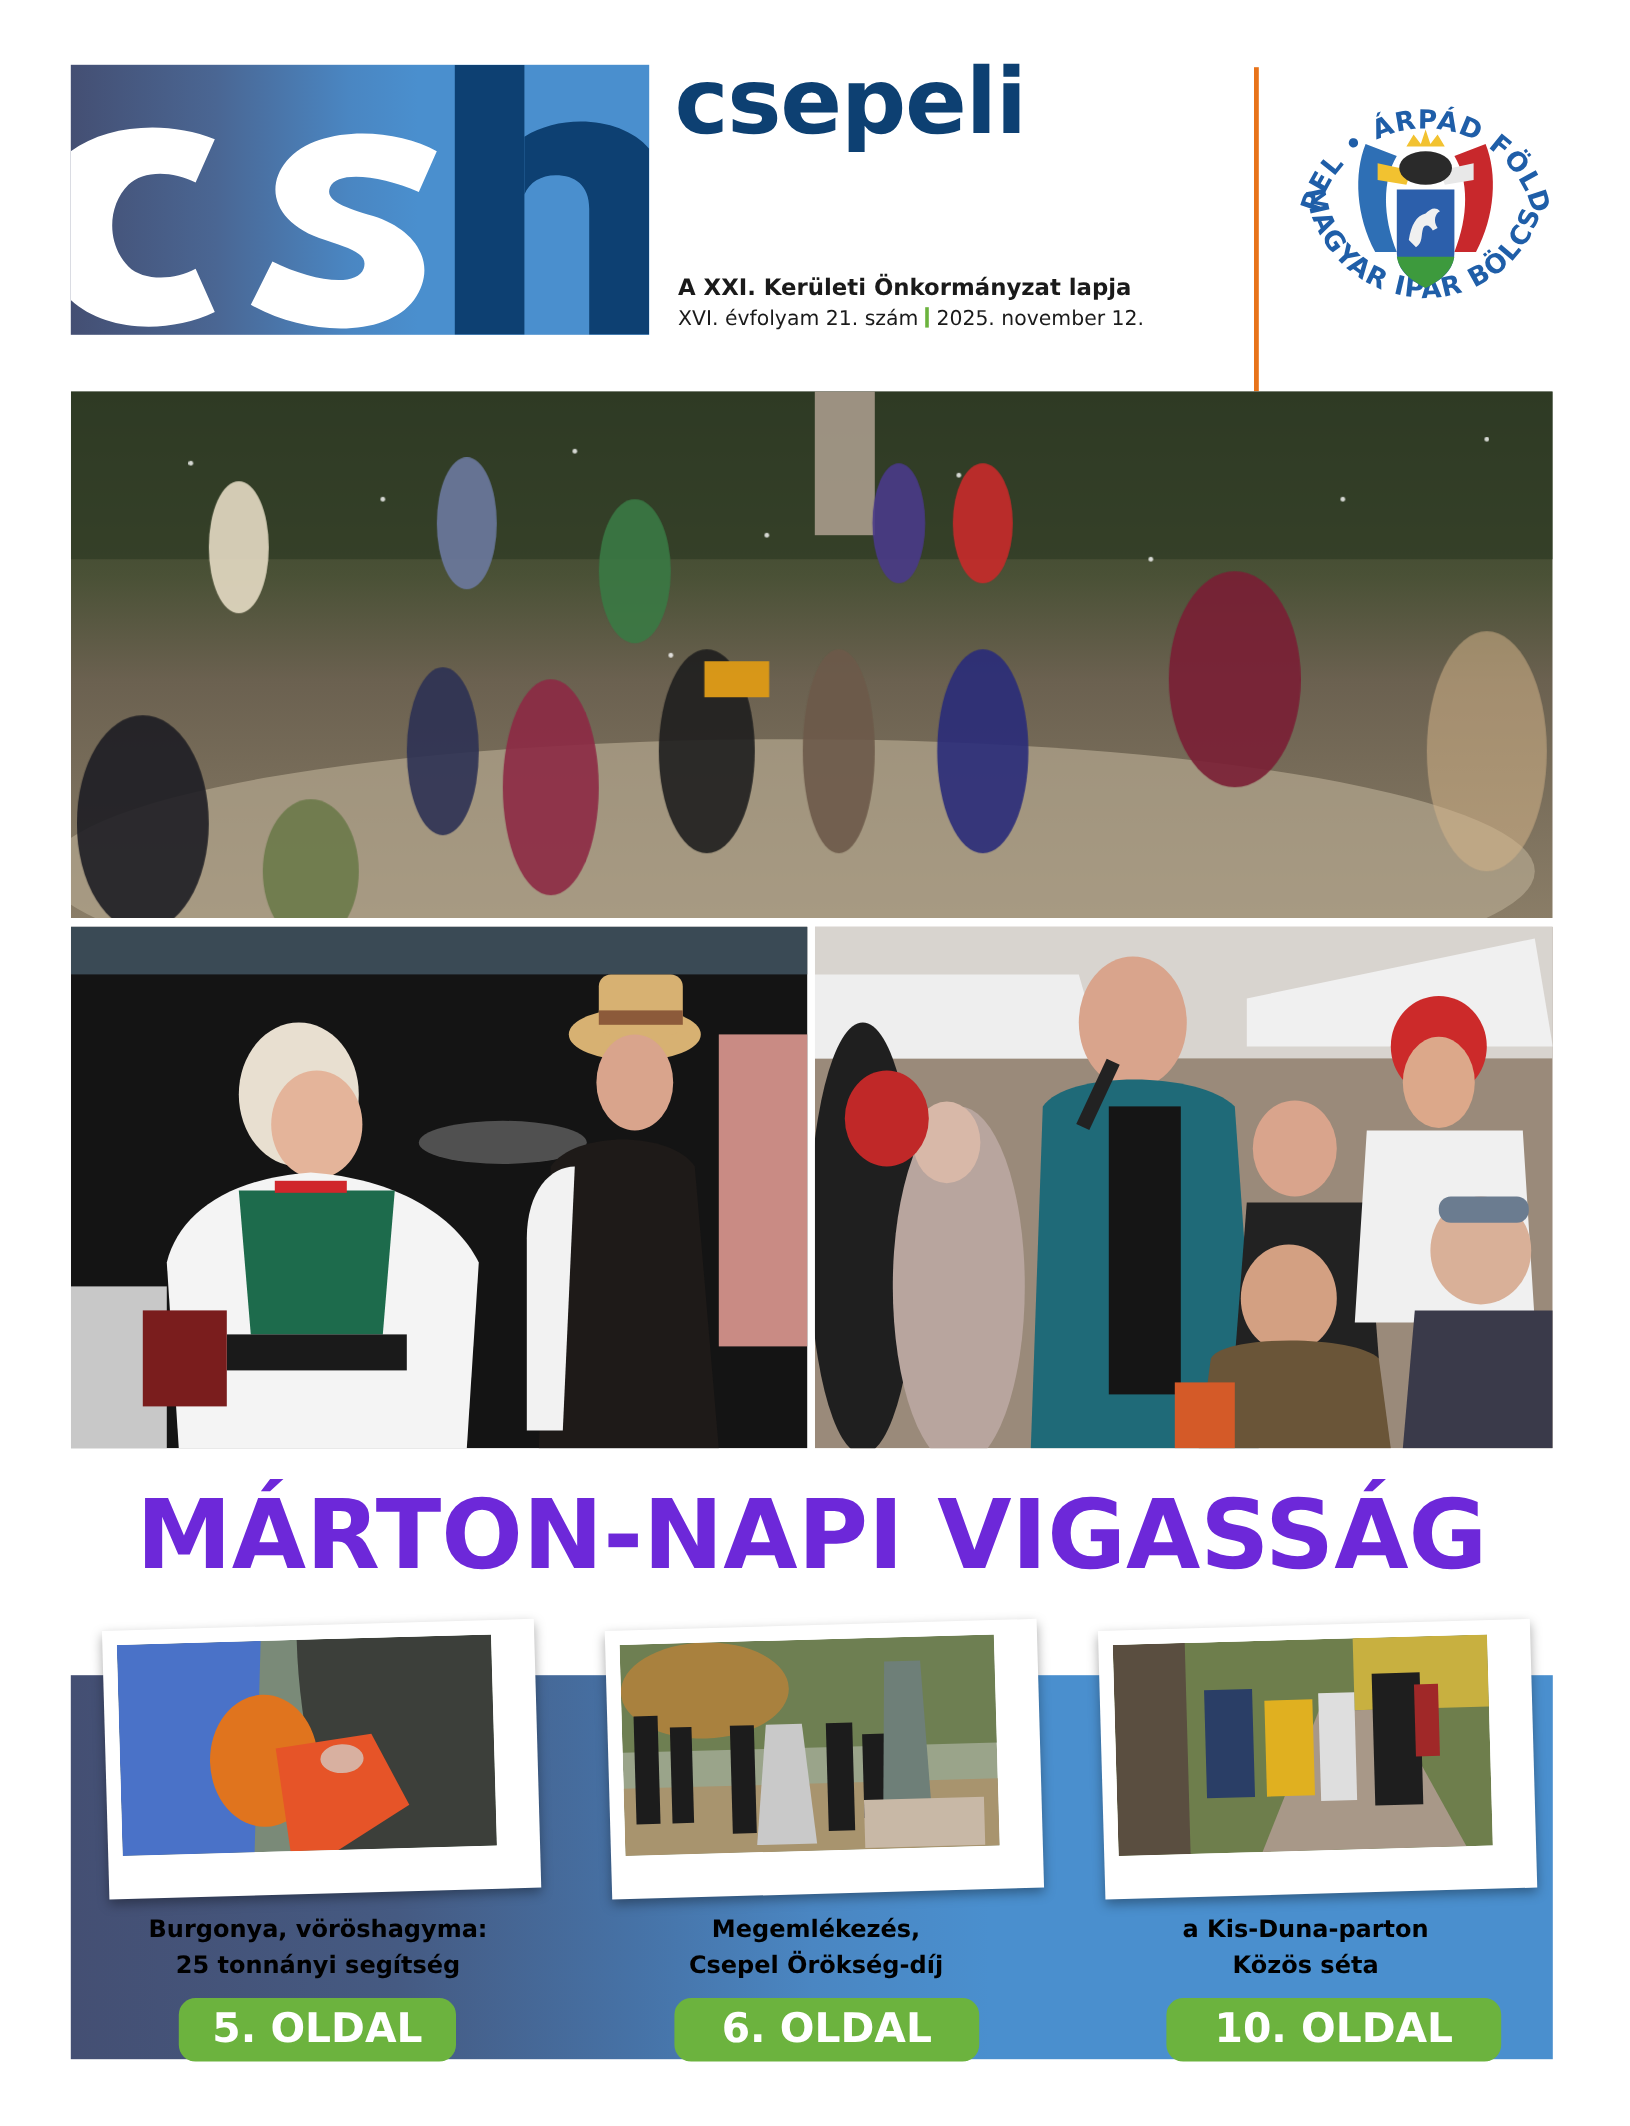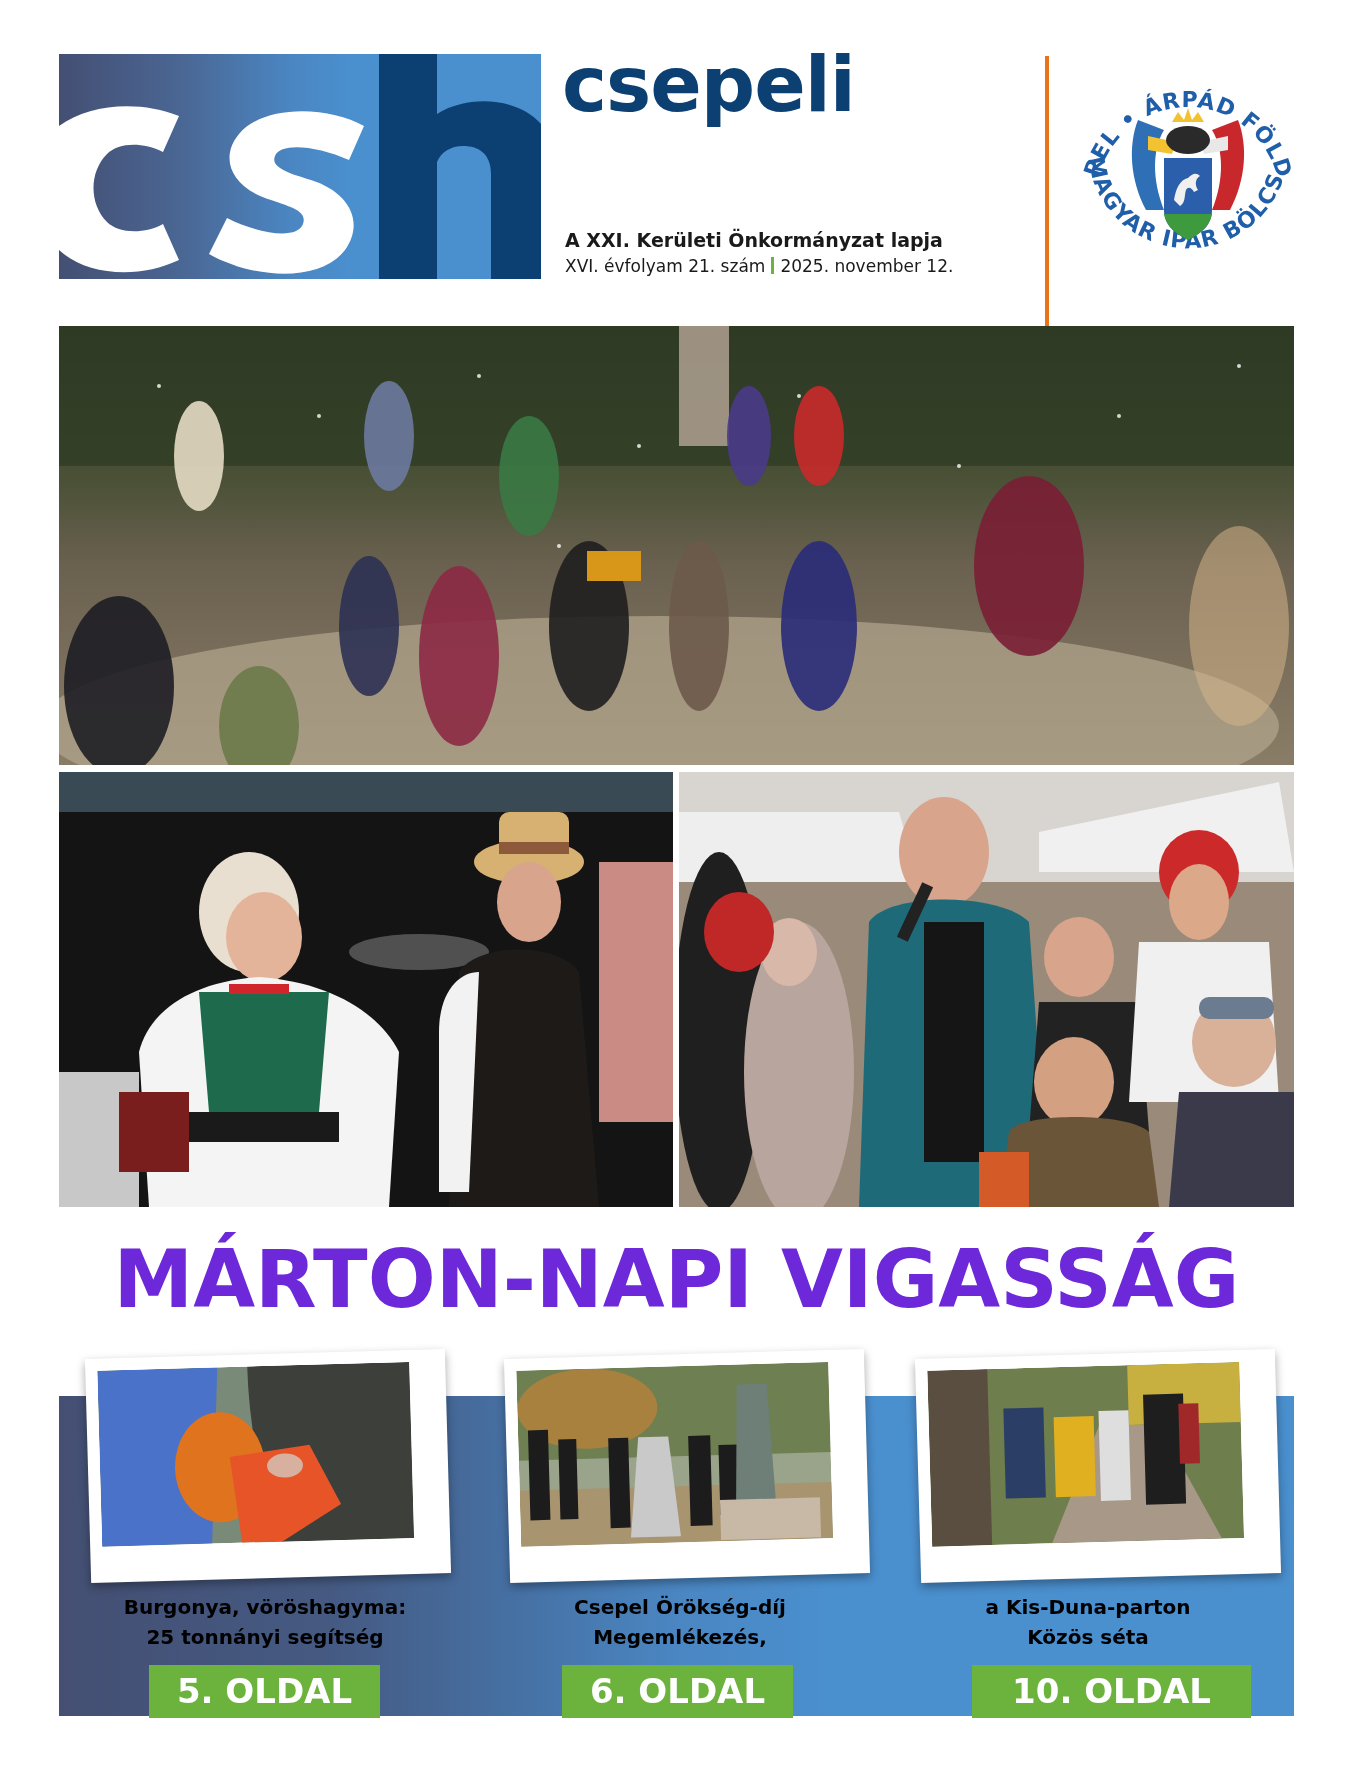--- a/index.html
+++ b/index.html
@@ -37,23 +37,23 @@
   .thumb-frame .inner { width: 100%; height: 100%; overflow: hidden; }
   #thumb-1 { left: 88px; top: 1354px; width: 336px; height: 200px; transform: rotate(-1.6deg); }
   #thumb-2 { left: 507px; top: 1354px; width: 336px; height: 200px; transform: rotate(-1.6deg); }
   #thumb-3 { left: 918px; top: 1354px; width: 336px; height: 200px; transform: rotate(-1.6deg); }
 
   .caption { color: #000000; font-weight: bold; font-size: 20px; line-height: 30px; text-align: center; white-space: nowrap; }
   #caption-1 { left: 85px; top: 1592px; width: 360px; }
   #caption-2 { left: 500px; top: 1592px; width: 360px; }
   #caption-3 { left: 908px; top: 1592px; width: 360px; }
 
-  .page-badge { background: #6cb33e; color: #ffffff; font-weight: 900; font-size: 34px; line-height: 53px; height: 53px; text-align: center; white-space: nowrap; }
+  .page-badge { background: #6cb33e; color: #ffffff; font-weight: 900; font-size: 34px; line-height: 53px; height: 53px; text-align: center; white-space: nowrap; border-radius: 14px; }
   #badge-1 { left: 149px; top: 1665px; width: 231px; }
-  #badge-2 { left: 562px; top: 1665px; width: 231px; }
+  #badge-2 { left: 562px; top: 1665px; width: 254px; }
   #badge-3 { left: 972px; top: 1665px; width: 279px; }
 </style>
 </head>
 <body>
 
 <div id="logo" class="abs">
   <svg width="482" height="225" viewBox="0 0 482 225">
 
     <path d="M0,72 C30,50 80,46 120,62 L104,98 C84,88 60,88 48,100 C30,118 30,150 48,168 C60,180 86,180 104,170 L120,206 C80,225 28,222 0,196 Z" fill="#ffffff"></path>
 
@@ -258,22 +258,22 @@
       <rect x="250" y="40" width="20" height="60" fill="#a02828"></rect>
     </svg>
   </div>
 </div>
 
 <div id="caption-1" class="abs caption">
   <div>Burgonya, vöröshagyma:</div>
   <div>25 tonnányi segítség</div>
 </div>
 <div id="caption-2" class="abs caption">
+  <div>Megemlékezés,</div>
   <div>Csepel Örökség-díj</div>
-  <div>Megemlékezés,</div>
 </div>
 <div id="caption-3" class="abs caption">
   <div>a Kis-Duna-parton</div>
   <div>Közös séta</div>
 </div>
 
 <div id="badge-1" class="abs page-badge">5. OLDAL</div>
 <div id="badge-2" class="abs page-badge">6. OLDAL</div>
 <div id="badge-3" class="abs page-badge">10. OLDAL</div>
 

